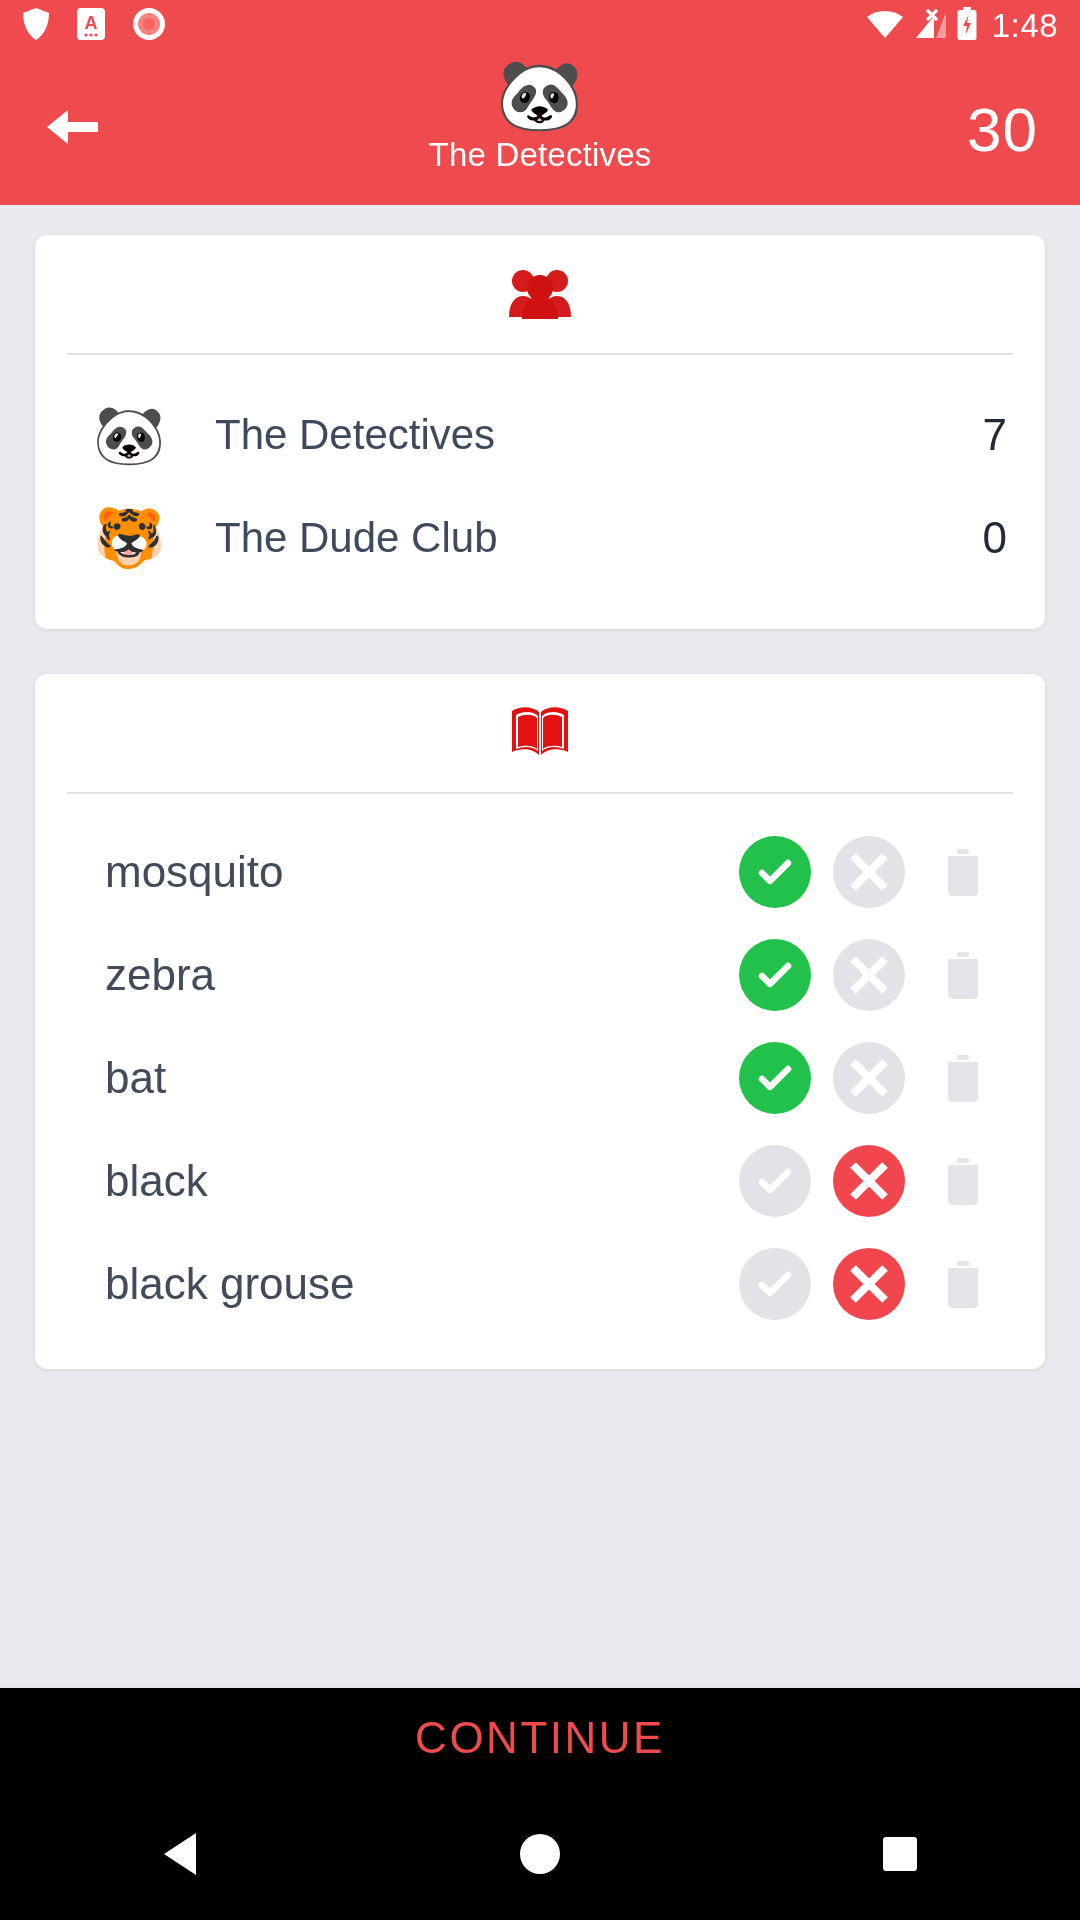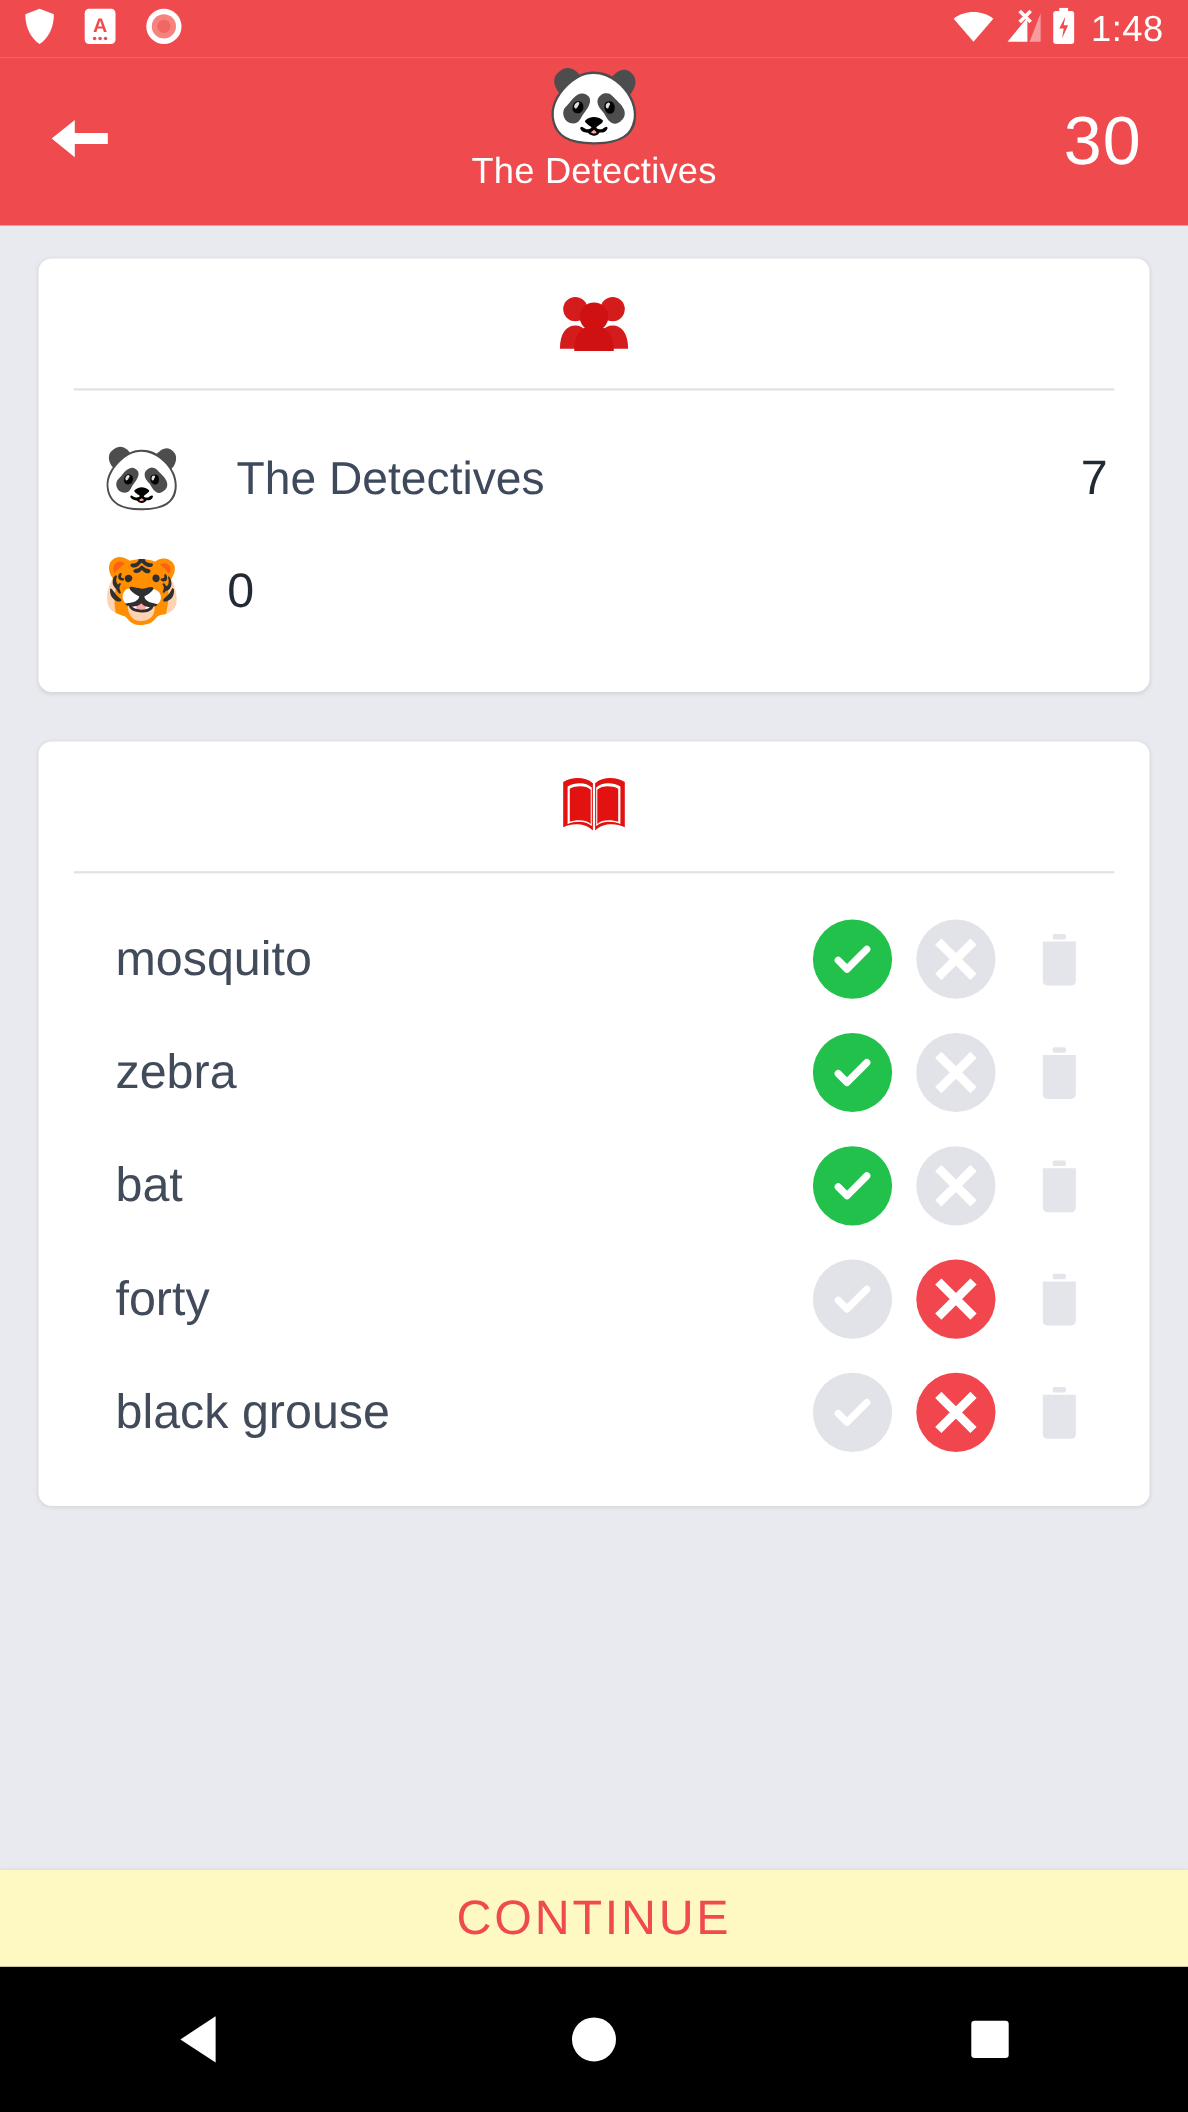--- a/index.html
+++ b/index.html
@@ -110,21 +110,21 @@
   .act svg { display:block; }
   .act.check-on  { background:#21c14b; }
   .act.check-off { background:#e1e3e8; }
   .act.x-on      { background:#f2464f; }
   .act.x-off     { background:#e1e3e8; }
   .act.trash     { background:transparent; }
 
   
   .continue-bar {
     position:absolute; left:0; right:0; bottom:132px;
-    height:88px; background:#fef9c3;
+    height:100px; background:#000000;
     display:flex; align-items:center; justify-content:center;
     cursor:pointer;
     box-shadow:0 -1px 3px rgba(0,0,0,0.06);
   }
   .continue-text {
     color:#ef4b4f; font-size:44px; letter-spacing:2.5px;
   }
 
   .navbar {
     position:absolute; left:0; right:0; bottom:0;
@@ -232,20 +232,21 @@
       <div class="score-list">
 
         <div class="score-row">
           <div class="score-emoji">🐼</div>
           <div class="score-name">The Detectives</div>
           <div class="score-value">7</div>
         </div>
 
         <div class="score-row">
           <div class="score-emoji">🐯</div>
+          <div class="score-name">The Dude Club</div>
           <div class="score-value">0</div>
         </div>
 
       </div>
     </div>
 
     <div class="card">
       <div class="card-icon-row">
         <span>
           <svg width="64" height="56" viewBox="0 0 64 56">
@@ -322,21 +323,21 @@
             <div class="act trash">
               <svg width="44" height="50" viewBox="0 0 44 50">
                 <rect x="16" y="2" width="12" height="5" rx="1.5" fill="#e3e5ea"></rect>
                 <path d="M7 9 L37 9 L37 45 C37 47.5 35 49 33 49 L11 49 C9 49 7 47.5 7 45 Z" fill="#e3e5ea"></path>
               </svg>
             </div>
           </div>
         </div>
 
         <div class="word-row">
-          <div class="word-label">forty</div>
+          <div class="word-label">black</div>
           <div class="word-actions">
             <div class="act check-off">
               <svg width="44" height="44" viewBox="0 0 44 44">
                   <path d="M9 23 L17 31 L35 13" stroke="#ffffff" stroke-width="6.5" fill="none" stroke-linecap="round" stroke-linejoin="round"></path>
                 </svg>
             </div>
             <div class="act x-on">
               <svg width="50" height="50" viewBox="0 0 50 50">
                   <path d="M9 9 L41 41 M41 9 L9 41" stroke="#ffffff" stroke-width="8" fill="none"></path>
                 </svg>

